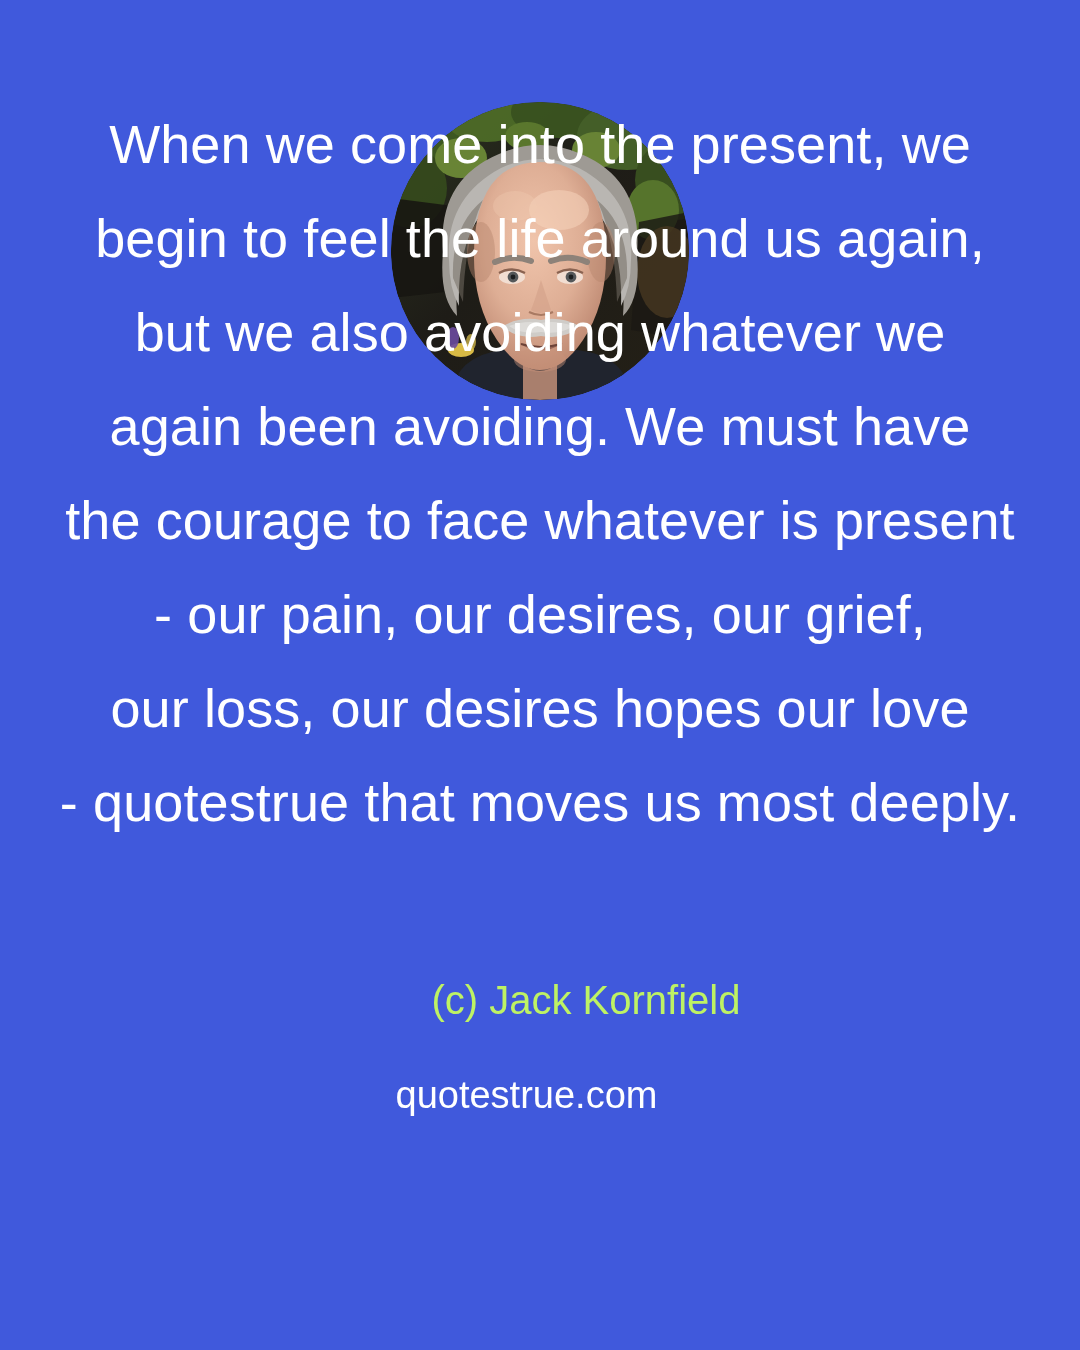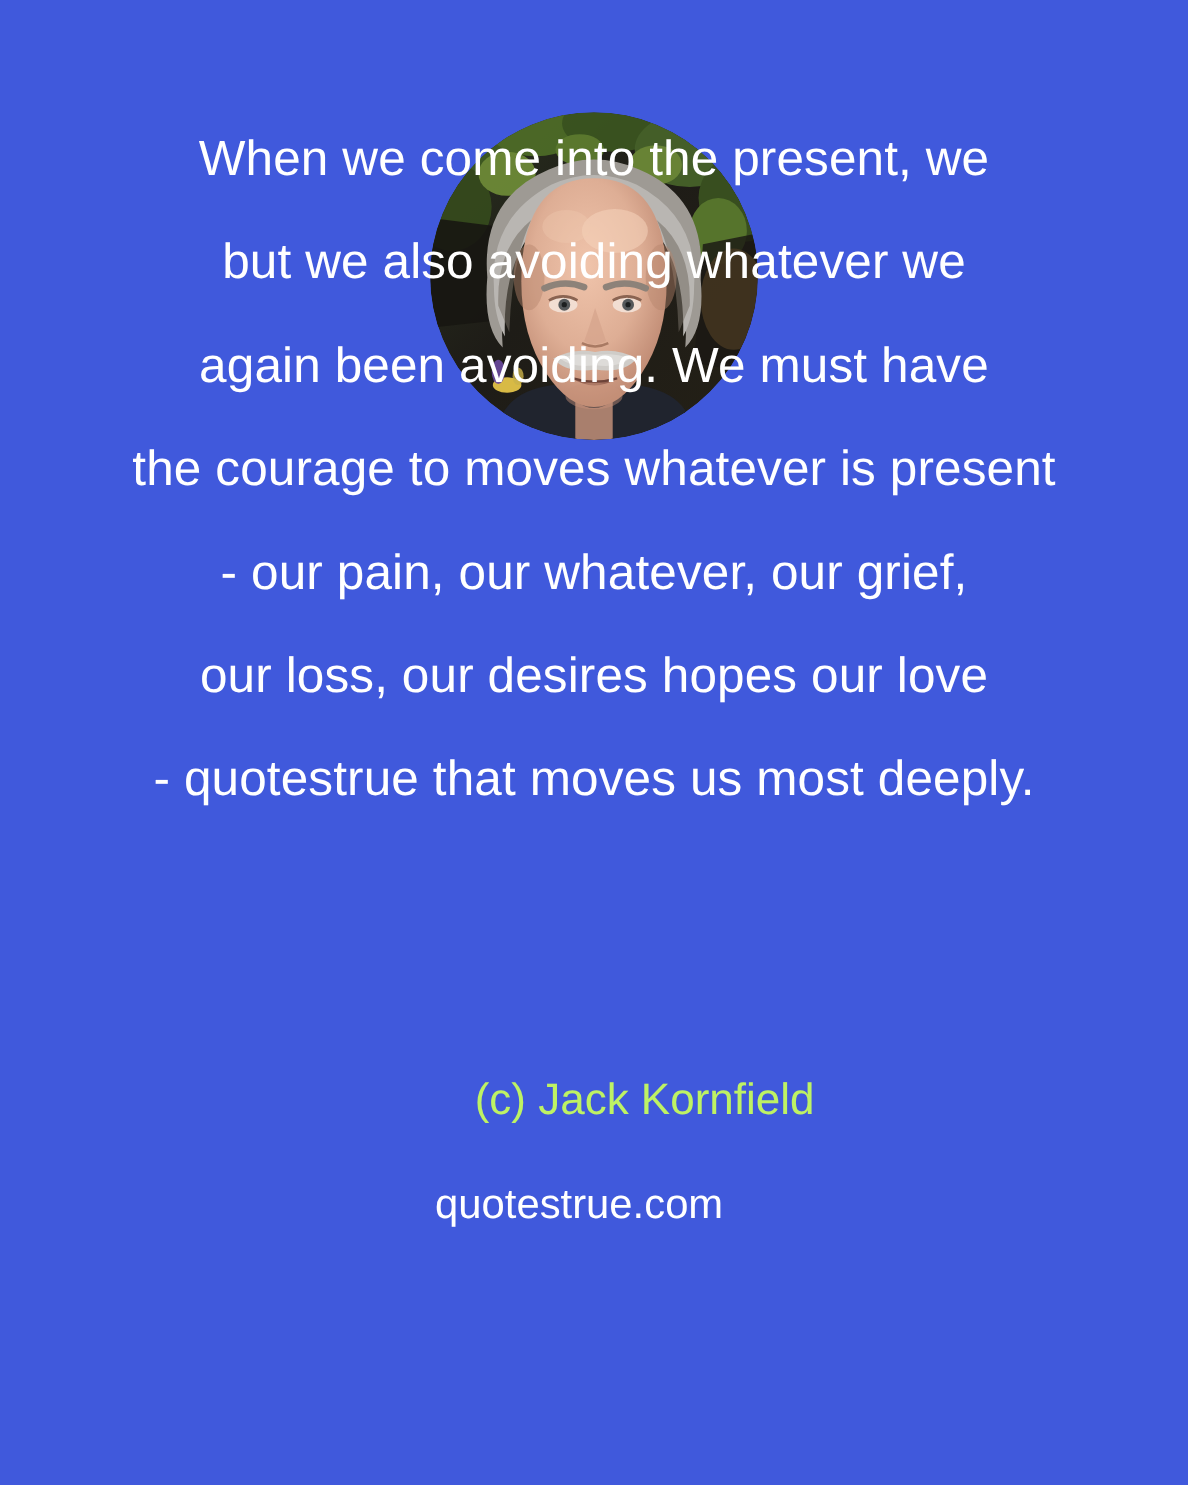--- a/index.html
+++ b/index.html
@@ -40,21 +40,21 @@
 
   
   #quote-text {
     position: absolute;
     left: 0;
     top: 97px;
     width: 1080px;
     z-index: 2;
     text-align: center;
     color: #ffffff;
-    font-size: 45px;
+    font-size: 54px;
     line-height: 94px;
     font-weight: 400;
     letter-spacing: 0.1px;
     white-space: nowrap;
   }
   #quote-text .quote-line {
     display: block;
     height: 94px;
   }
 
@@ -182,24 +182,25 @@
         <path d="M128 241 Q149 250 172 241 Q149 256 128 241 Z" fill="#8d5a4c" opacity="0.85"></path>
         <path d="M130 242 Q149 248 170 242" stroke="#6d4338" stroke-width="2" fill="none"></path>
 
         <ellipse cx="149" cy="258" rx="26" ry="12" fill="#c8937b" opacity="0.45"></ellipse>
       </g>
     </svg>
   </div>
 
   <div id="quote-text">
     <span class="quote-line">When we come into the present, we</span>
+    <span class="quote-line">begin to feel the life around us again,</span>
     <span class="quote-line">but we also avoiding whatever we</span>
     <span class="quote-line">again been avoiding. We must have</span>
-    <span class="quote-line">the courage to moves whatever is present</span>
-    <span class="quote-line">- our pain, our whatever, our grief,</span>
+    <span class="quote-line">the courage to face whatever is present</span>
+    <span class="quote-line">- our pain, our desires, our grief,</span>
     <span class="quote-line">our loss, our desires hopes our love</span>
     <span class="quote-line">- quotestrue that moves us most deeply.</span>
   </div>
 
   <div id="attribution">(c) Jack Kornfield</div>
 
   <div id="site-link">quotestrue.com</div>
 
 </div>
 

